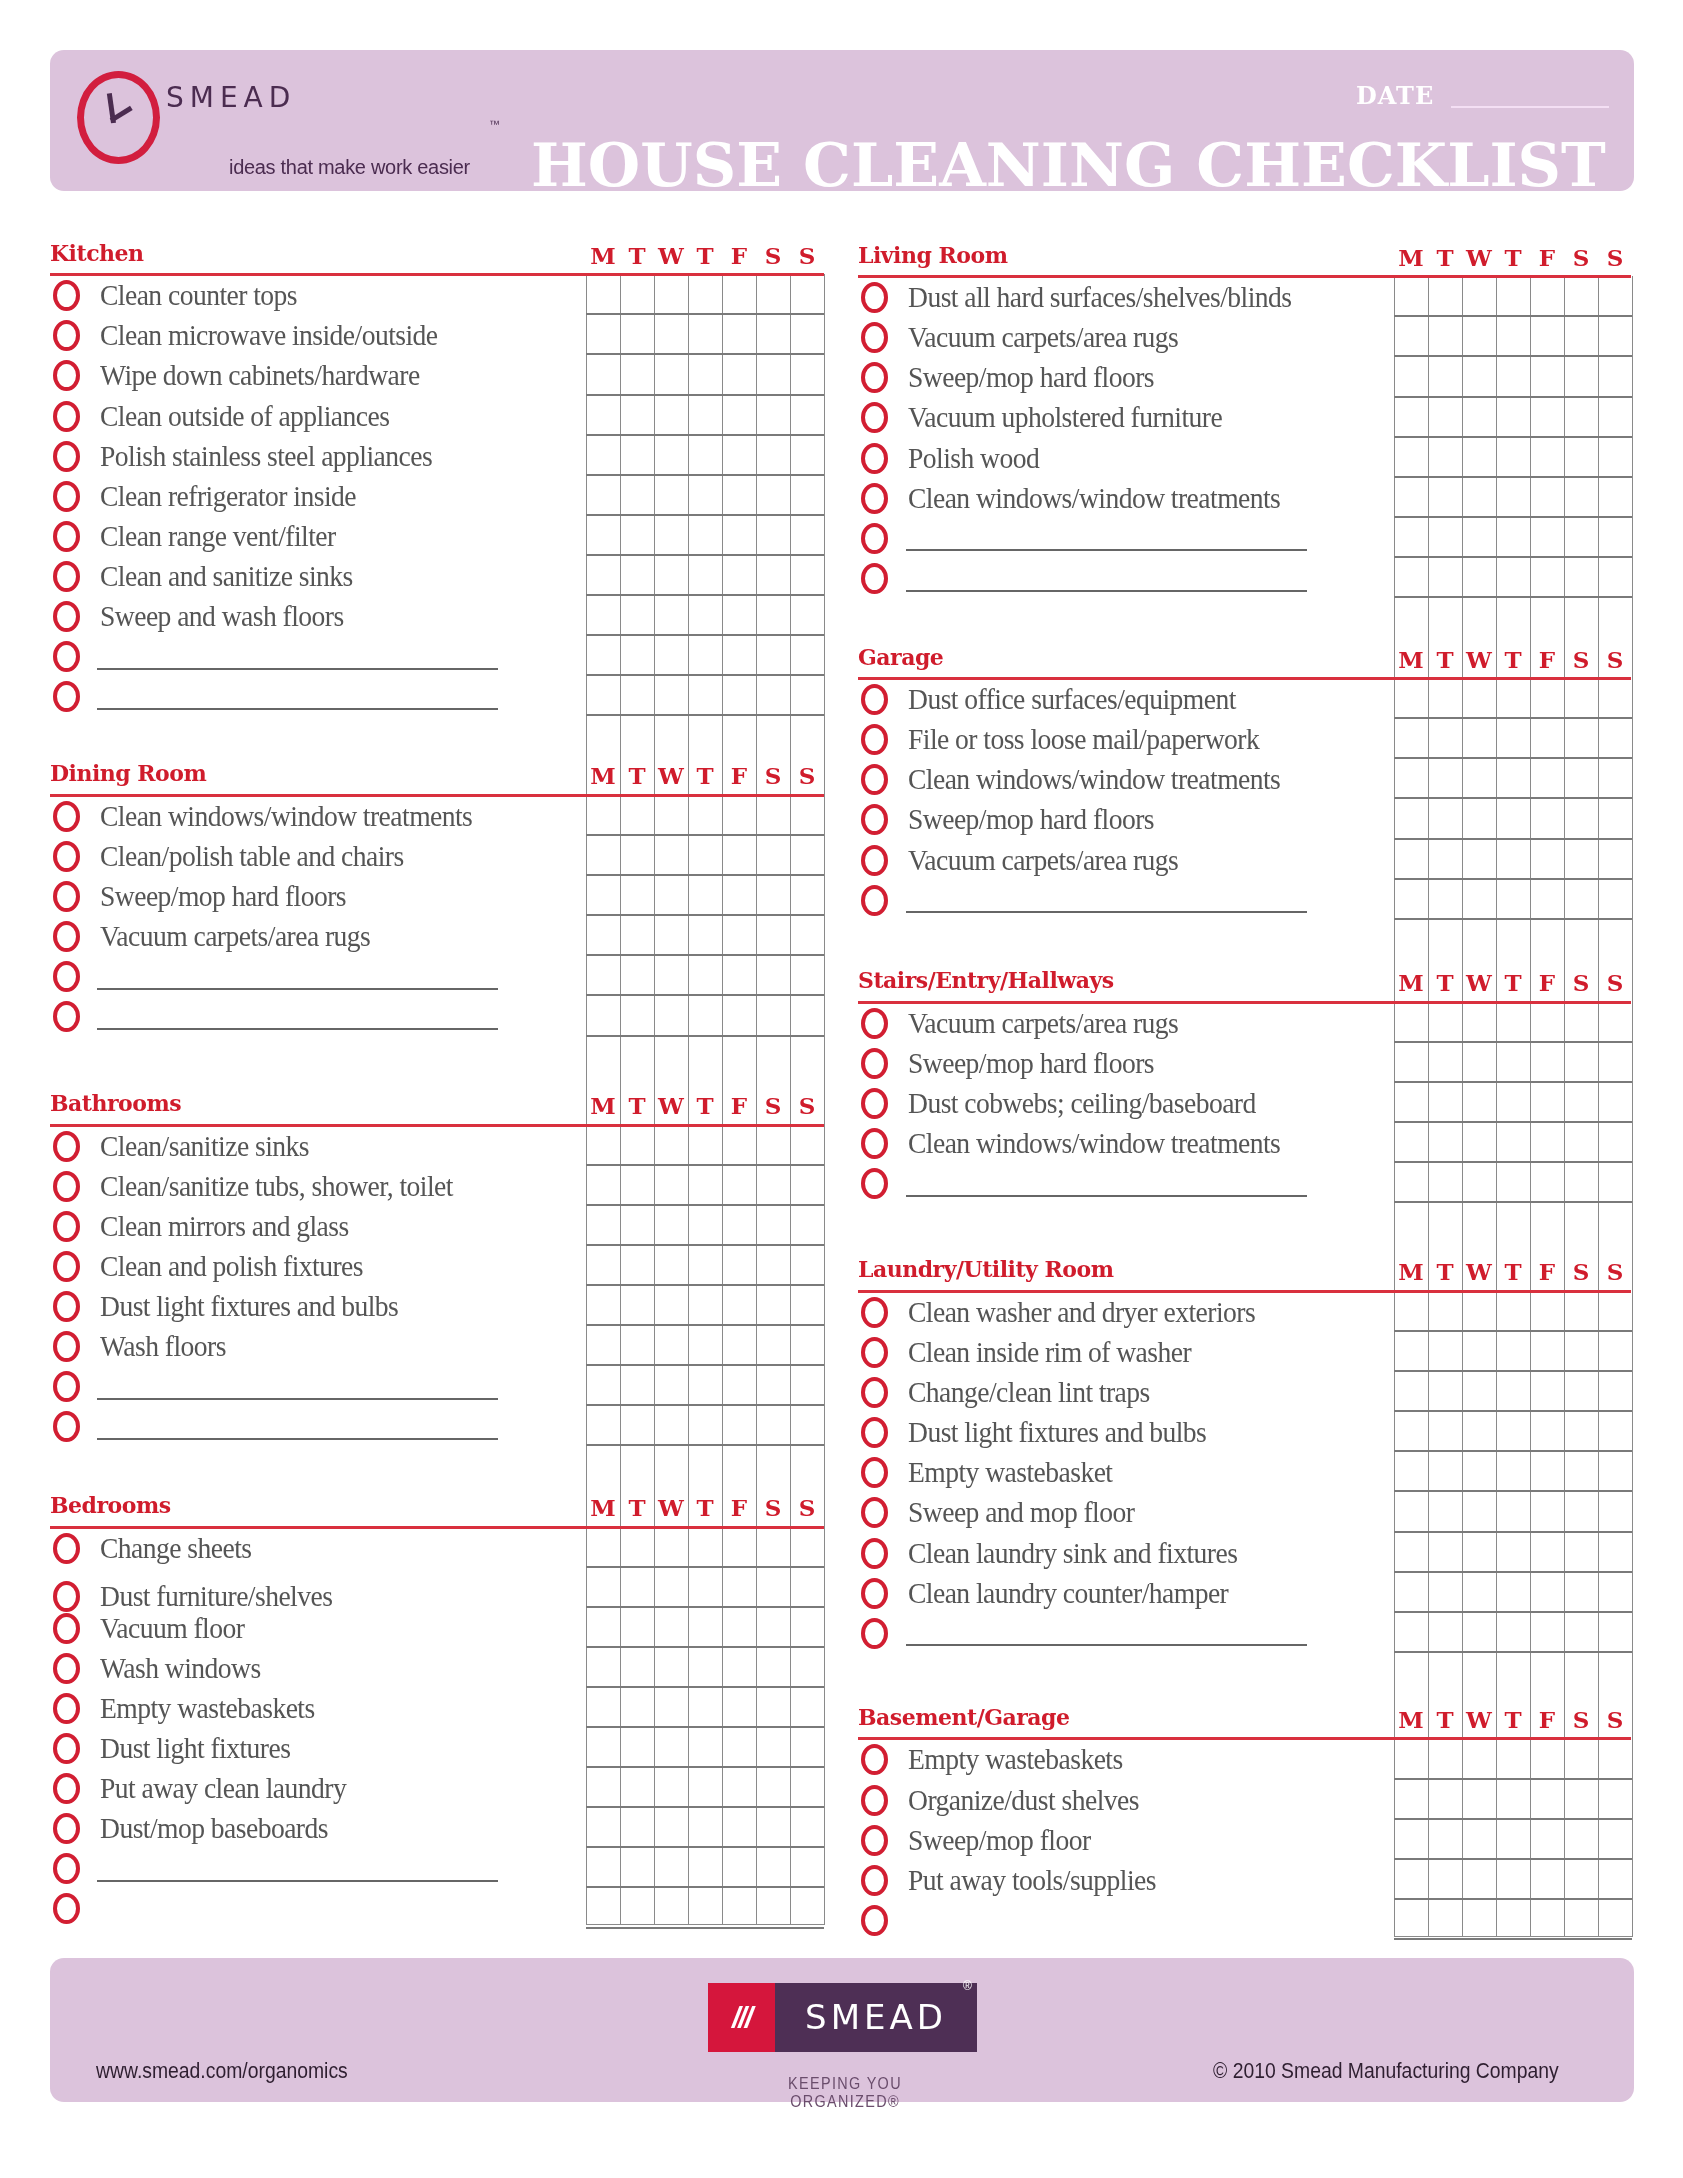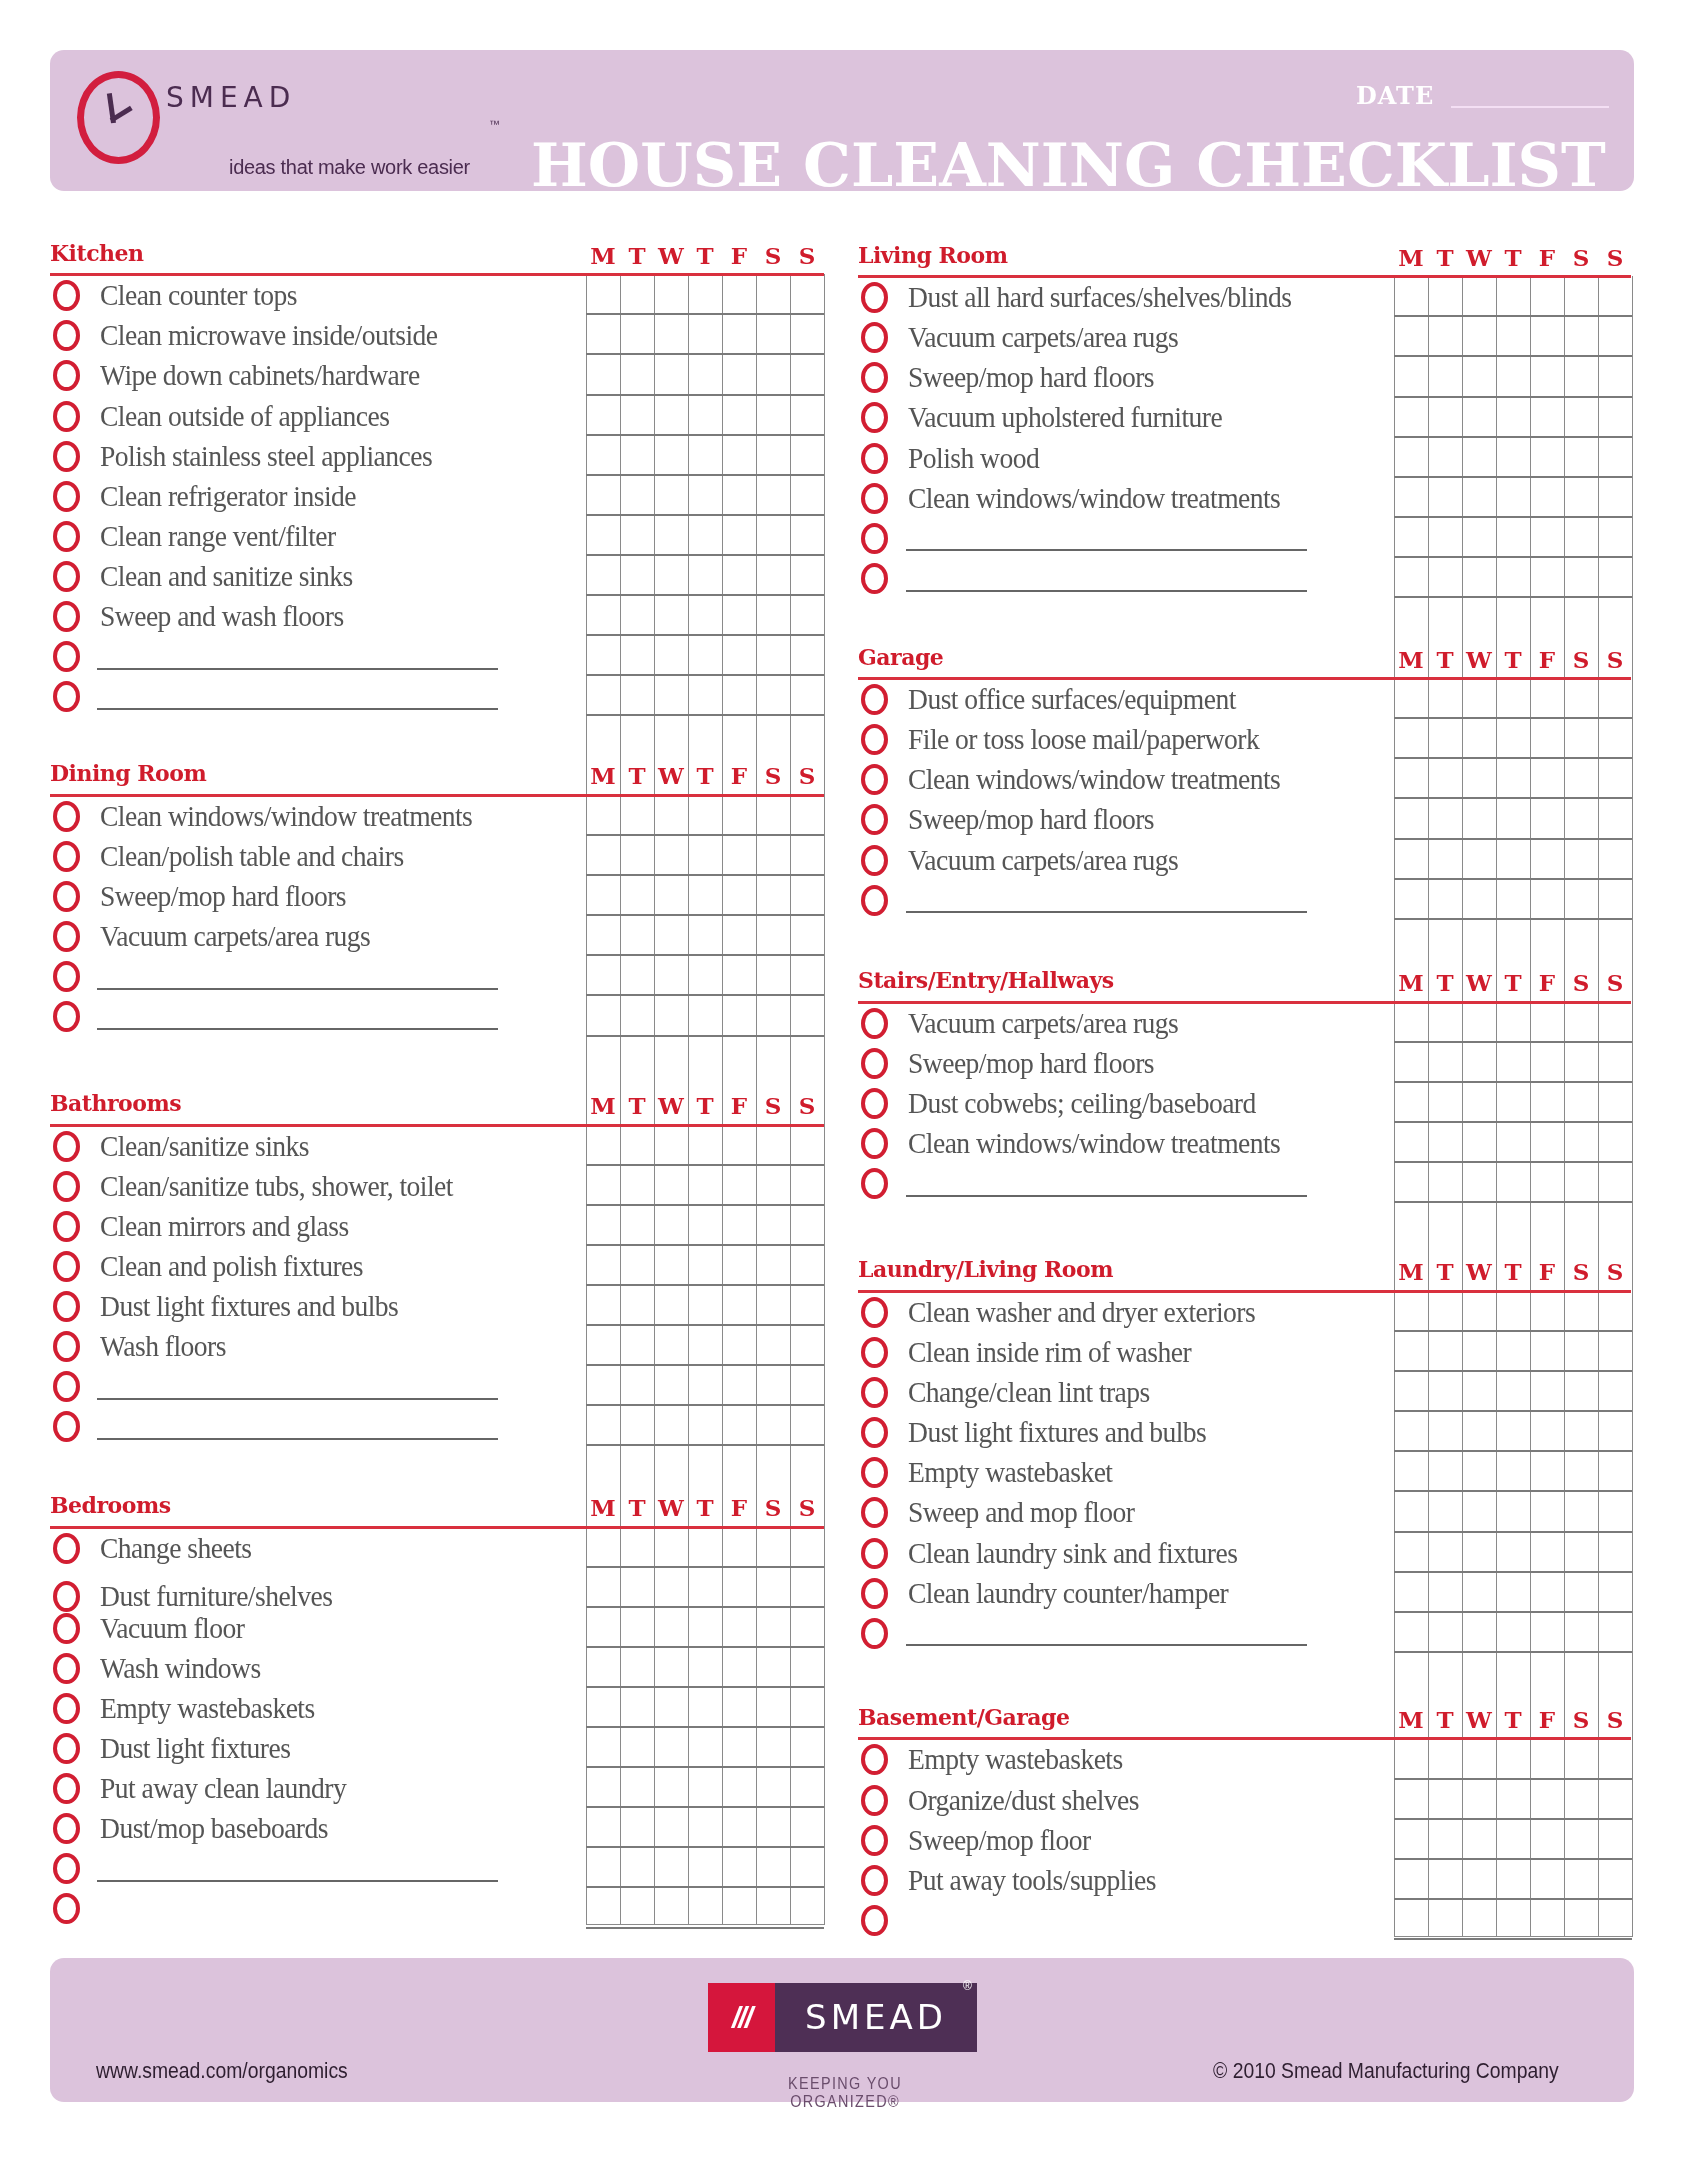--- a/index.html
+++ b/index.html
@@ -485,21 +485,21 @@
     <div class="grid" style="left: 1394px; top: 1255px; width: 238px; height: 36px; border-right: none;">
       <div class="grid-vline" style="left: 0px;"></div>
       <div class="grid-vline" style="left: 34px;"></div>
       <div class="grid-vline" style="left: 68px;"></div>
       <div class="grid-vline" style="left: 102px;"></div>
       <div class="grid-vline" style="left: 136px;"></div>
       <div class="grid-vline" style="left: 170px;"></div>
       <div class="grid-vline" style="left: 204px;"></div>
       <div class="grid-vline" style="left: 238px;"></div>
     </div>
-    <div class="section-title" style="left: 858px; top: 1249px;">Laundry/Living Room</div>
+    <div class="section-title" style="left: 858px; top: 1249px;">Laundry/Utility Room</div>
     <div class="section-rule" style="left: 858px; top: 1290px; width: 773px;"></div>
     <div class="days" style="left: 1394px; top: 1255px;">
       <span class="day">M</span>
       <span class="day">T</span>
       <span class="day">W</span>
       <span class="day">T</span>
       <span class="day">F</span>
       <span class="day">S</span>
       <span class="day">S</span>
     </div>

